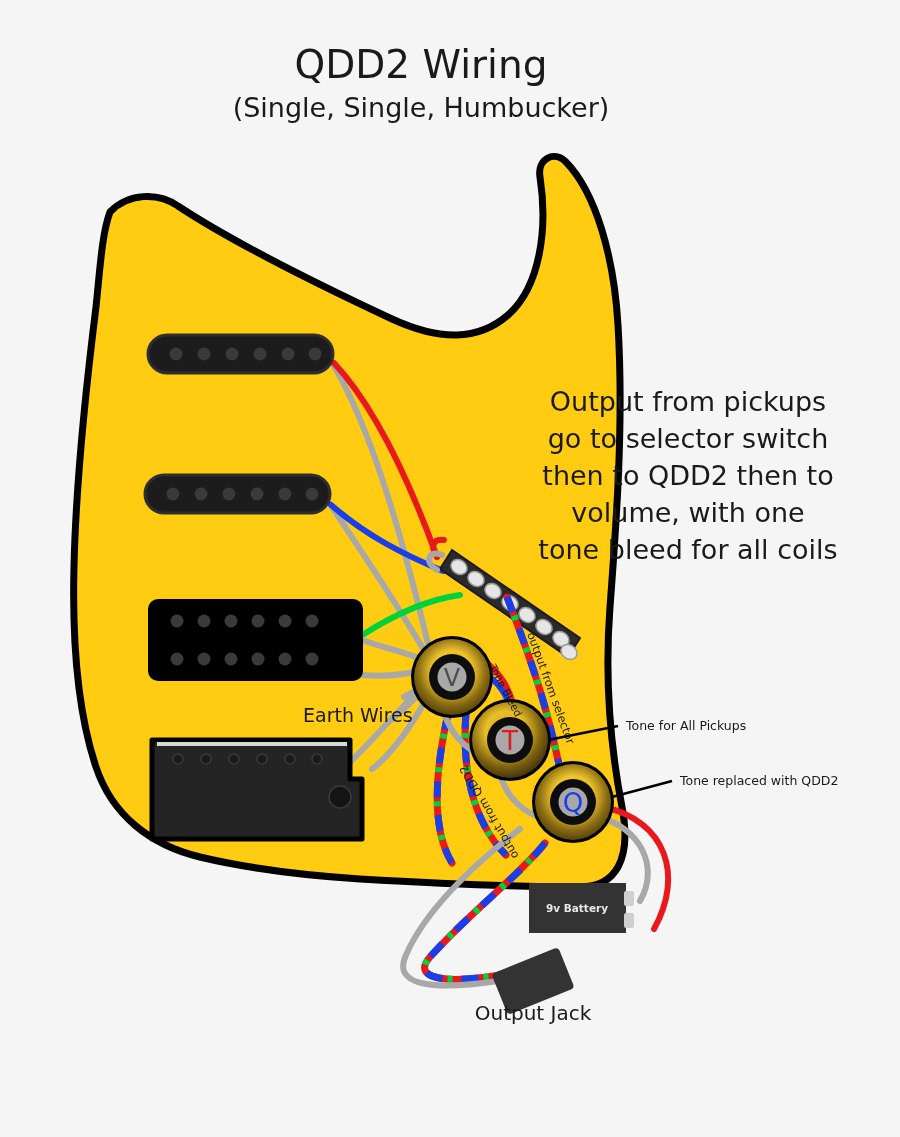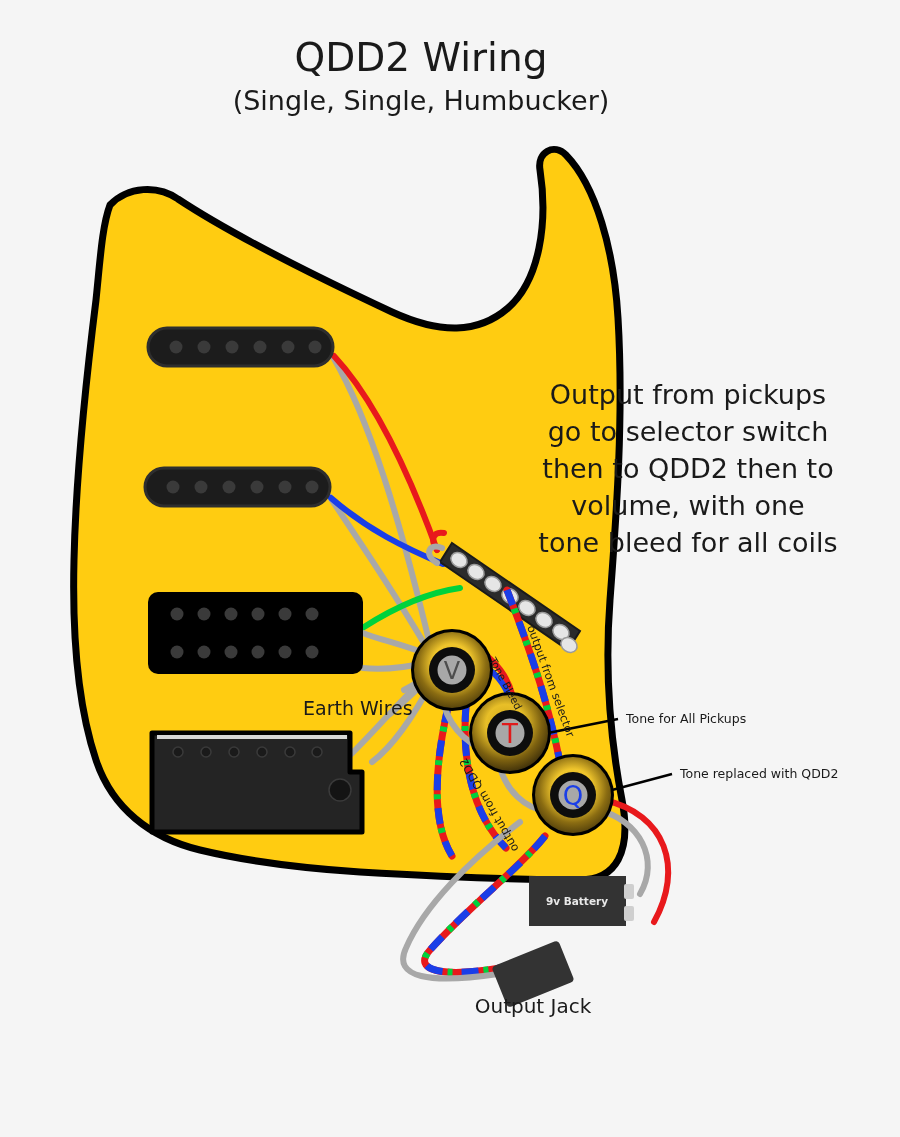--- a/index.html
+++ b/index.html
@@ -9,21 +9,21 @@
   }
   body {
     width: 900px;
     height: 1137px;
     position: relative;
     overflow: hidden;
     font-family: "DejaVu Sans", sans-serif;
   }
   #stage {
     position: absolute;
-    left: 0; top: 0;
+    left: 0; top: 7px;
     width: 900px;
     height: 1076px;
   }
   svg#diagram {
     display: block;
     width: 900px;
     height: 1137px;
   }
   .ttl { font-family: "DejaVu Sans", sans-serif; }
 </style>

